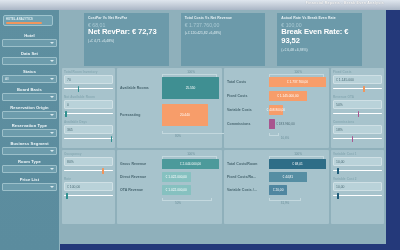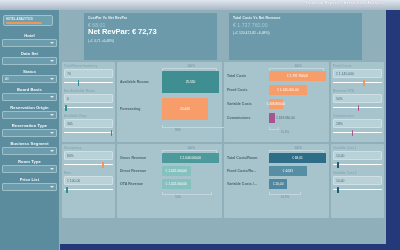--- a/index.html
+++ b/index.html
@@ -57,21 +57,21 @@
   .caret { width:0;height:0;border-left:2px solid transparent;border-right:2px solid transparent;border-top:2.4px solid #d9e9ee; }
 
   
   .canvas {
     position:absolute; left:60px; top:10px; width:326px; height:234px;
     background:#8fb0bb;
     padding:2px;
   }
 
   
-  .kpi-row { display:flex; gap:12px; height:47px; margin:1px 0 2px 0; padding-left:22px; padding-right:22px;}
+  .kpi-row { display:flex; gap:12px; height:53px; margin:1px 0 2px 0; padding-left:22px; padding-right:22px;}
   .kpi-card {
     flex:1; background:#6c9aaa; padding:3px 4px;
     display:flex; flex-direction:column; justify-content:flex-start;
   }
   .kpi-title { font-size:3.4px; font-weight:bold; color:#eaf4f7; margin-bottom:3px; letter-spacing:.1px; }
   .kpi-sub   { font-size:5.2px; color:#a9c9d3; line-height:1.05; }
   .kpi-main  { font-size:7.6px; font-weight:bold; color:#ffffff; line-height:1.1; letter-spacing:-.1px; }
   .kpi-delta { font-size:3.4px; color:#e3eff3; margin-top:2.5px; }
 
   
@@ -209,20 +209,26 @@
           <div class="kpi-title">CostPar Vs Net RevPar</div>
           <div class="kpi-sub">€ 68,01</div>
           <div class="kpi-main">Net RevPar: € 72,73</div>
           <div class="kpi-delta">(+€ 4,71 +6,48%)</div>
         </div>
         <div class="kpi-card">
           <div class="kpi-title">Total Costs Vs Net Revenue</div>
           <div class="kpi-sub">€ 1.737.760,00</div>
           <div class="kpi-delta">(+€ 120.421,82 +6,48%)</div>
         </div>
+        <div class="kpi-card">
+          <div class="kpi-title">Actual Rate Vs Break Even Rate</div>
+          <div class="kpi-sub">€ 100,00</div>
+          <div class="kpi-main">Break Even Rate: € 93,52</div>
+          <div class="kpi-delta">(+€ 6,48 +6,93%)</div>
+        </div>
       </div>
 
     <div class="row" style="height:80px;">
       <div class="panel slider-col" id="sliders-left-a">
           <div class="slider-group">
             <div class="slider-label">Total Room Inventory</div>
             <div class="slider-input">70</div>
             <div class="slider-track">
               <div class="slider-rail"></div>
               <div class="slider-thumb" style="left: 28%; background: rgb(47, 143, 143);"></div>

